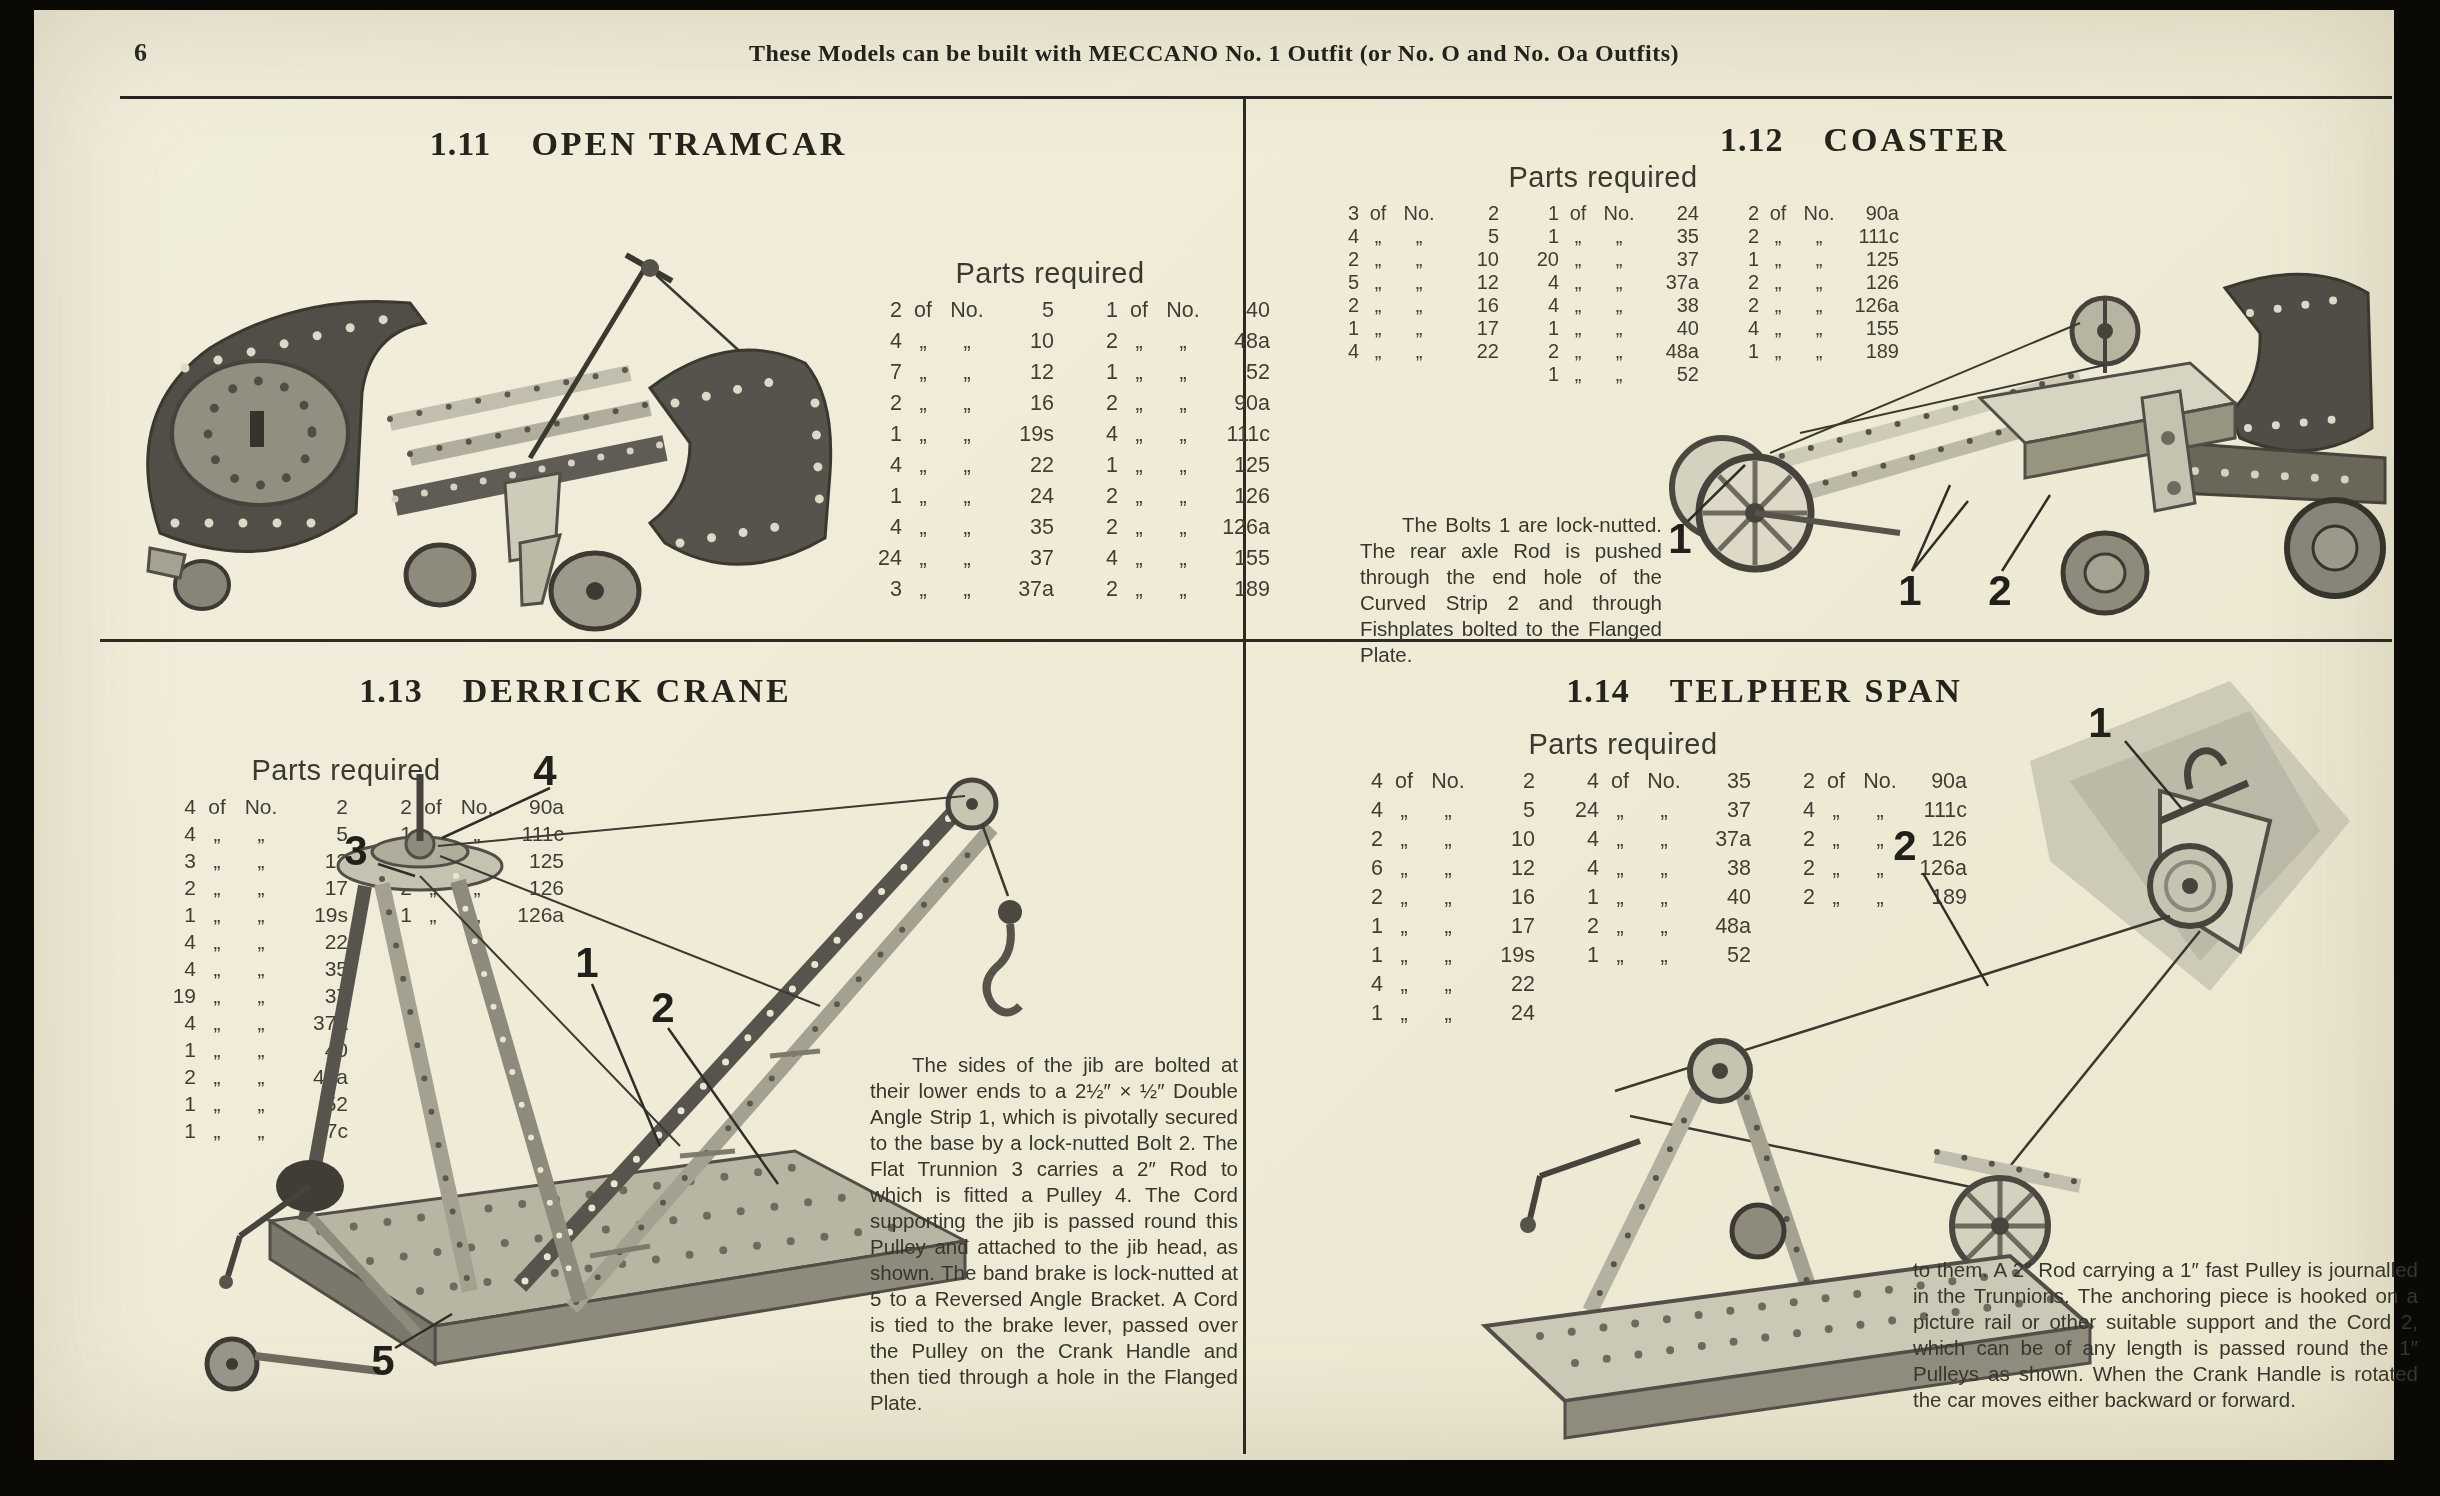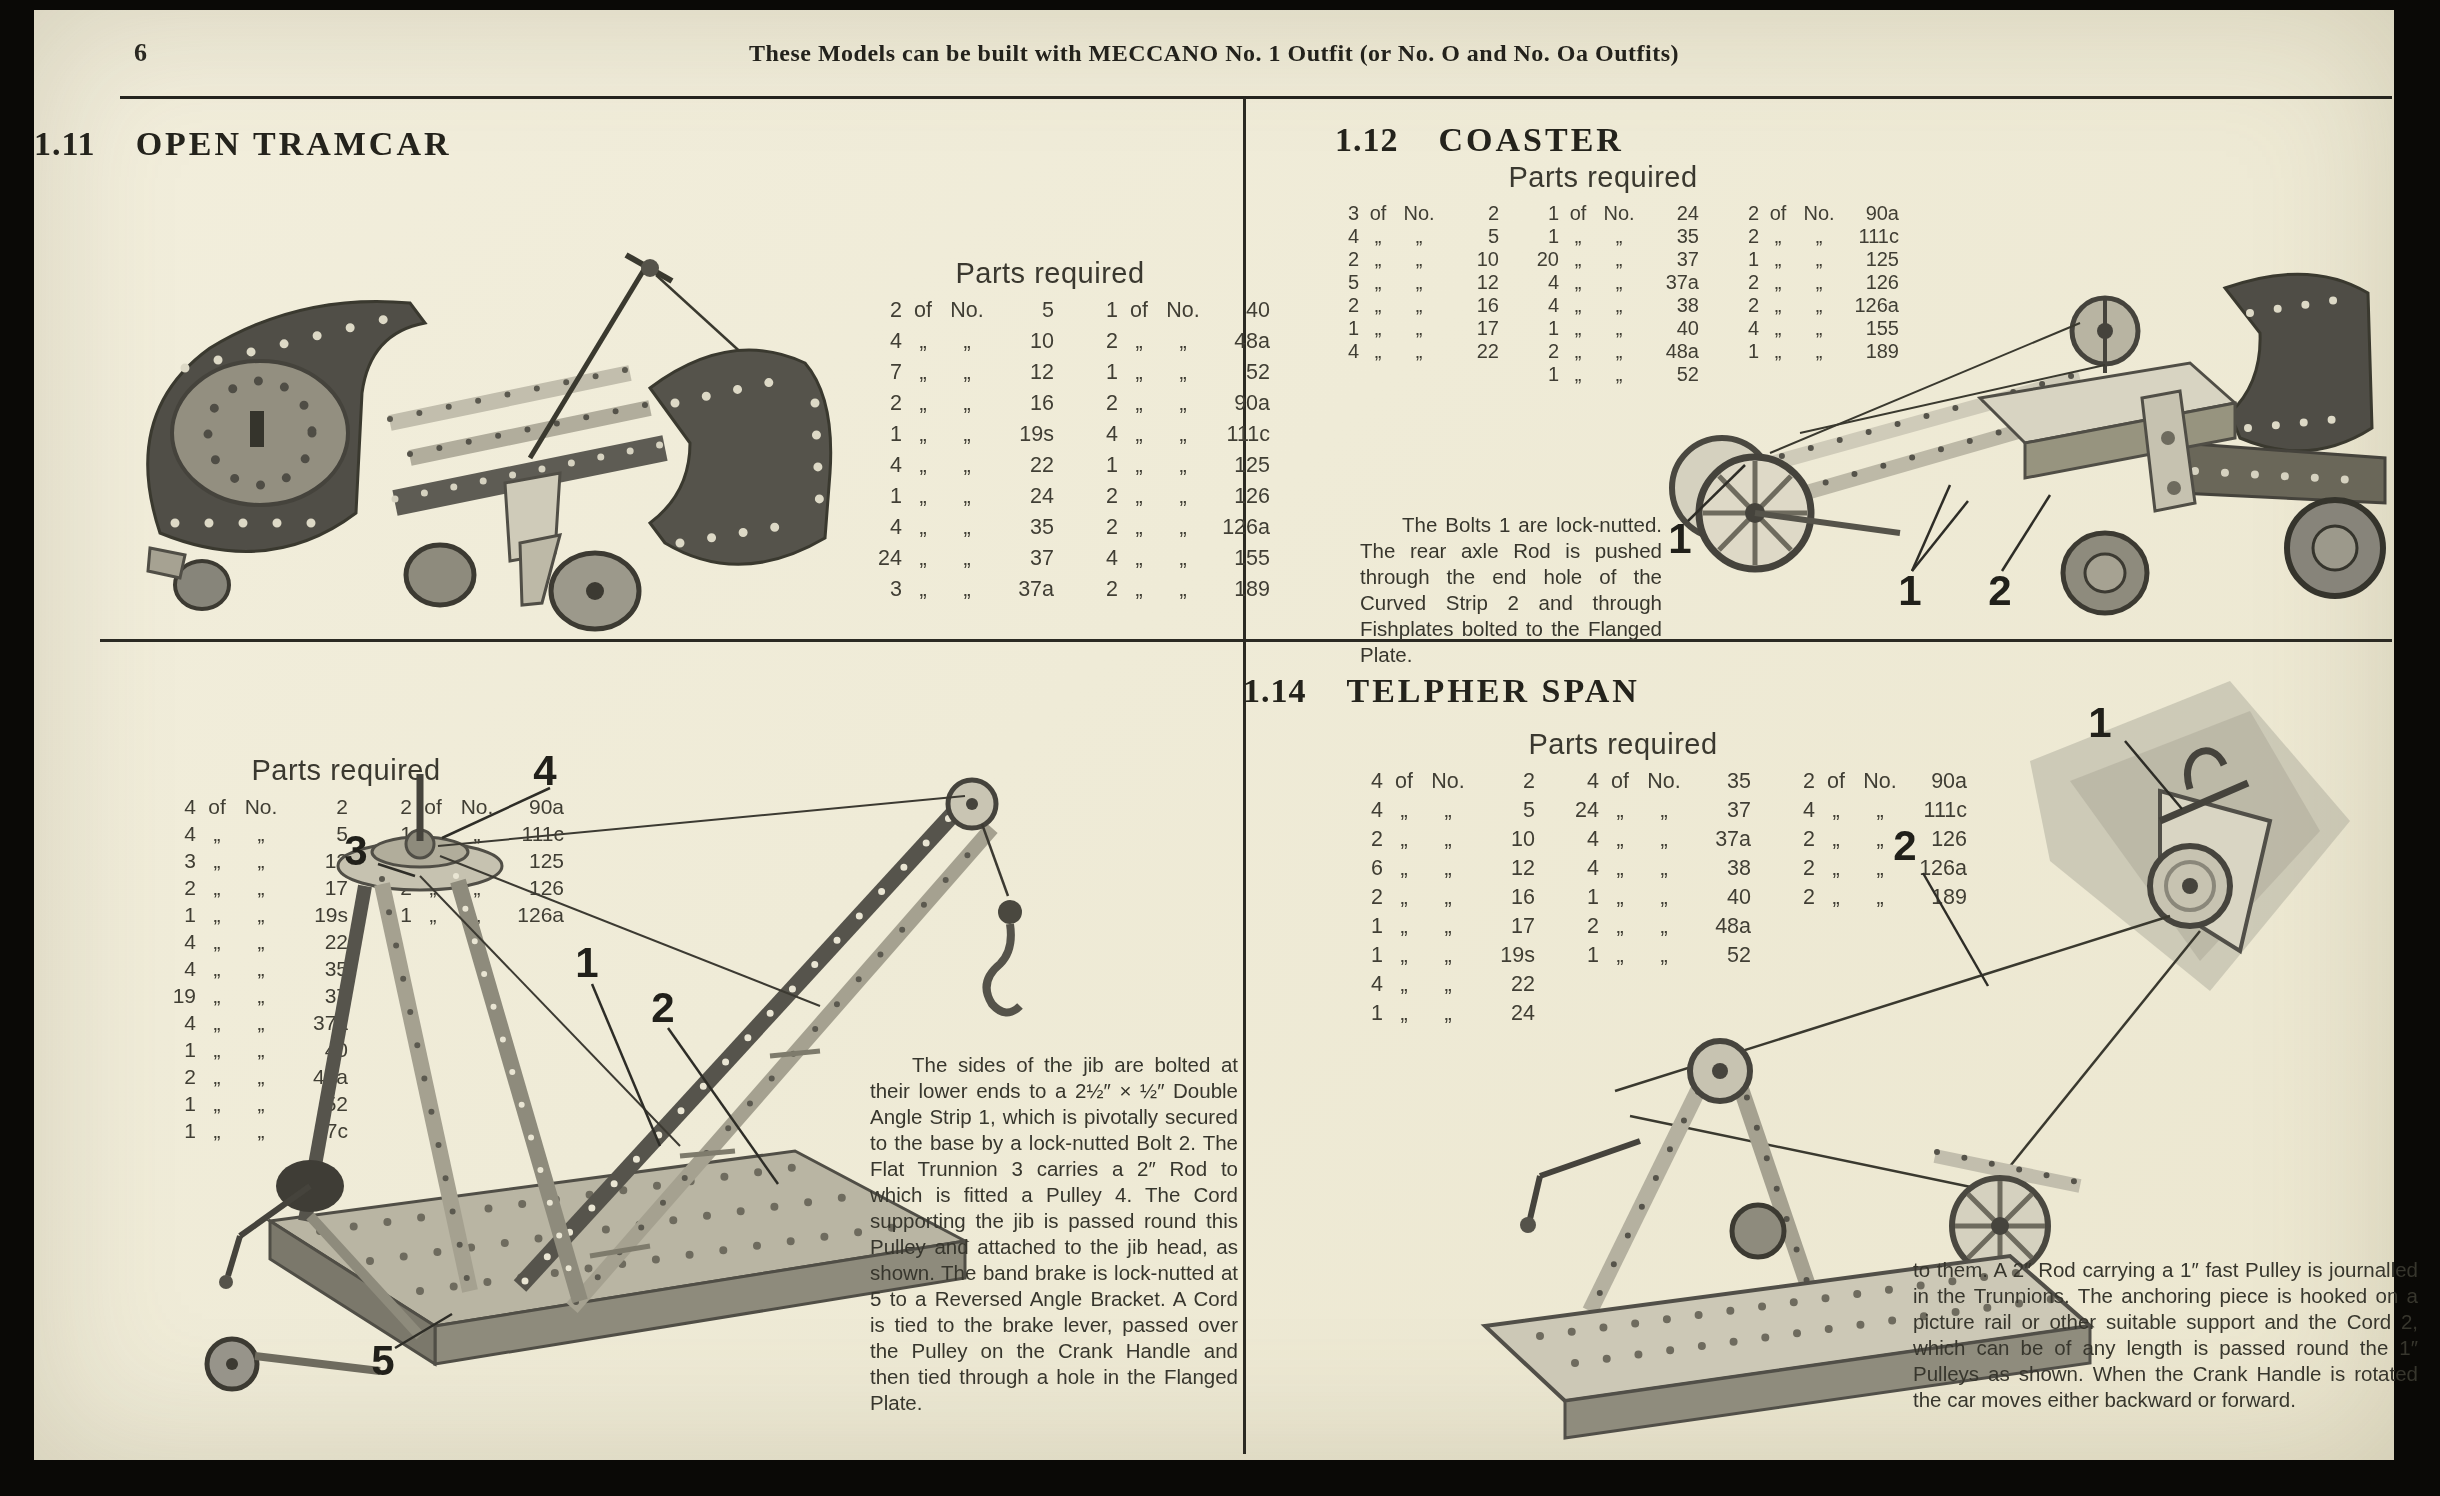--- a/index.html
+++ b/index.html
@@ -15,21 +15,21 @@
   .rule-top { position:absolute; left:86px; top:86px; width:2272px; height:3px; background:#25241e; }
   .divider-v { position:absolute; left:1209px; top:88px; width:3px; height:1356px; background:#2b2a23; }
   .divider-h { position:absolute; left:66px; top:629px; width:2292px; height:3px; background:#2b2a23; }
 
   .quad { position:absolute; }
   .q-tramcar { left:0; top:89px; width:1209px; height:540px; }
   .q-coaster { left:1209px; top:89px; width:1151px; height:540px; }
   .q-crane   { left:0; top:632px; width:1209px; height:814px; }
   .q-telpher { left:1209px; top:632px; width:1151px; height:814px; }
 
-  .model-title { position:absolute; left:0; top:26px; width:100%; 
+  .model-title { position:absolute; left:0; top:26px; width:100%; text-align:center;
     font-family:"Liberation Serif",serif; font-weight:bold; font-size:34px; letter-spacing:3px; color:#24231c; }
   .model-title .t-num { margin-right:40px; letter-spacing:1px; }
   .q-coaster .model-title { top:22px; padding-left:92px; }
   .q-crane .model-title   { top:30px; padding-right:126px; }
   .q-telpher .model-title { top:30px; padding-right:108px; }
 
   .parts { position:absolute; color:#3f3d34; }
   .parts-head { text-align:center; font-size:29px; color:#3a382f; margin-bottom:8px; letter-spacing:.5px; }
   .parts-cols { display:flex; align-items:flex-start; }
   .pdiv { width:2px; background:#4a483e; align-self:stretch; margin:2px 12px 0 12px; }
@@ -423,20 +423,23 @@
           <line x1="352" y1="368" x2="400" y2="292" stroke="#2e2d27" stroke-width="2.5"></line>
         </svg>
       </div>
 
       <div class="callout" style="left:437px; top:440px;">1</div>
       <div class="callout" style="left:667px; top:492px;">1</div>
       <div class="callout" style="left:757px; top:492px;">2</div>
     </section>
 
     <section class="quad q-crane">
+      <h2 class="model-title">
+        <span class="t-num">1.13</span><span>DERRICK CRANE</span>
+      </h2>
 
       <div class="parts rh27" style="left:122px; top:112px; width:380px;">
         <div class="parts-head">Parts required</div>
         <div class="parts-cols">
           <div class="pcol">
               <div class="prow">
                 <span class="pq">4</span>
                 <span class="pa">of</span>
                 <span class="pb">No.</span>
                 <span class="pp">2</span>

